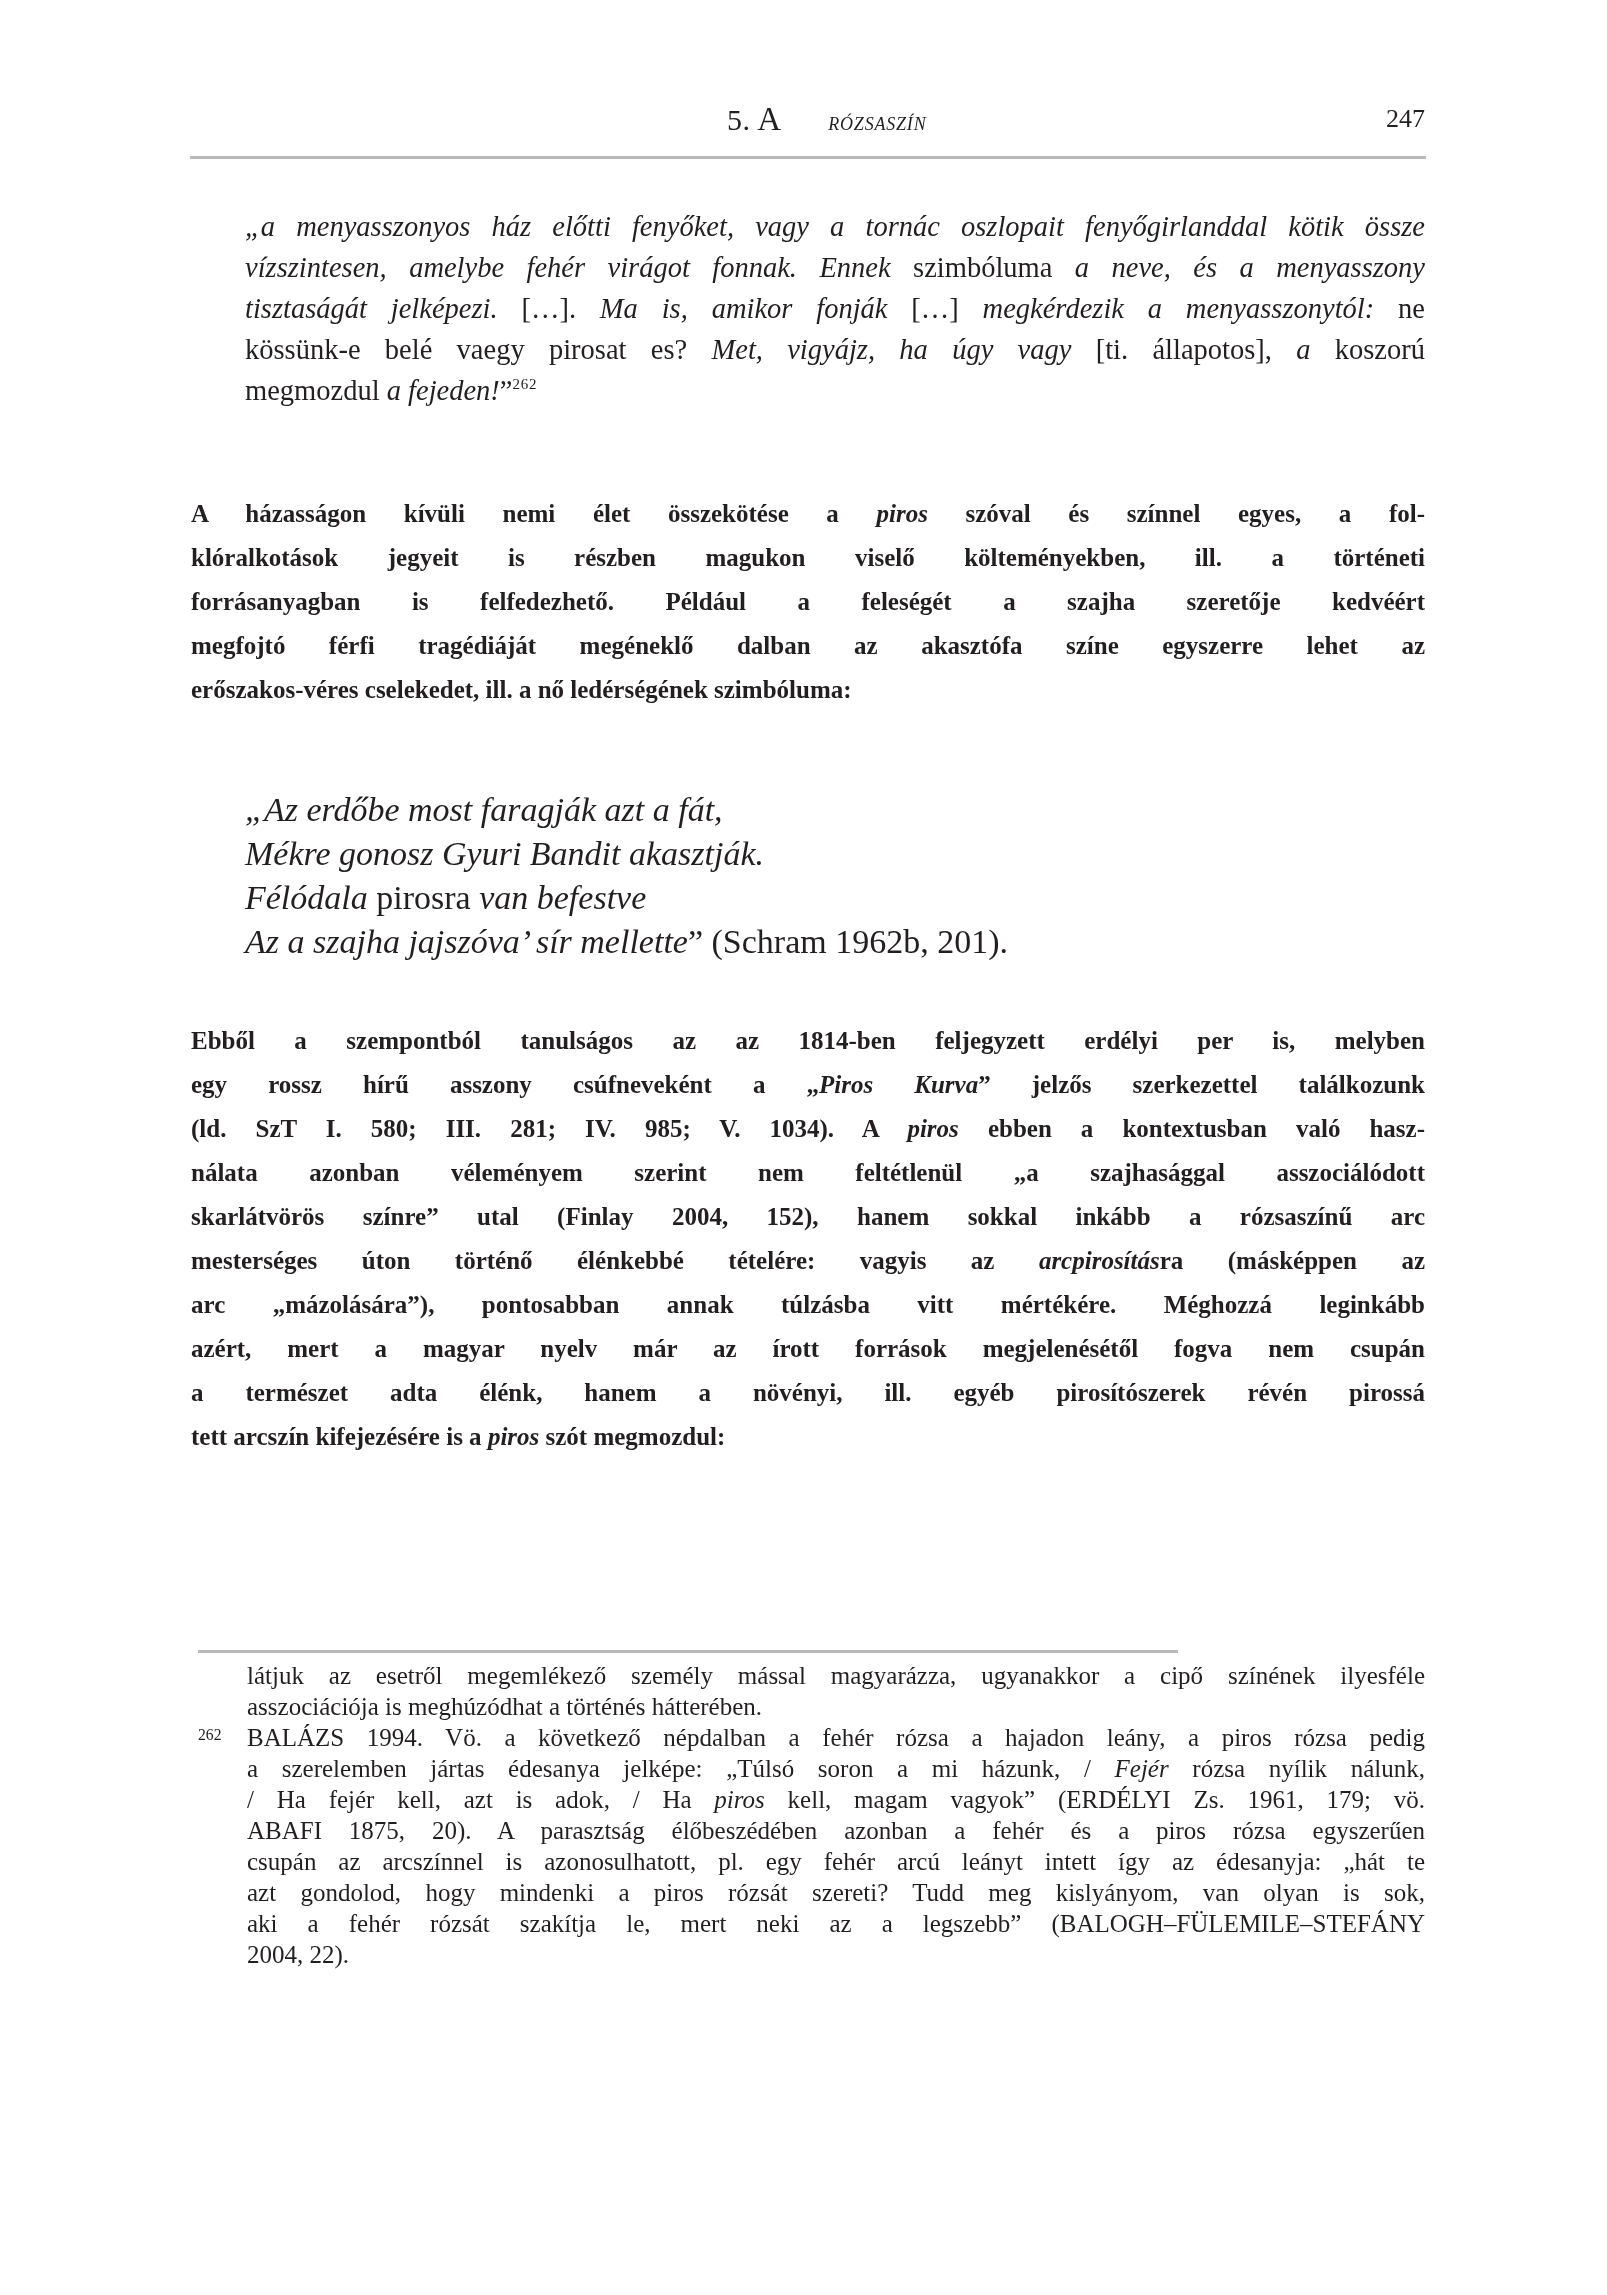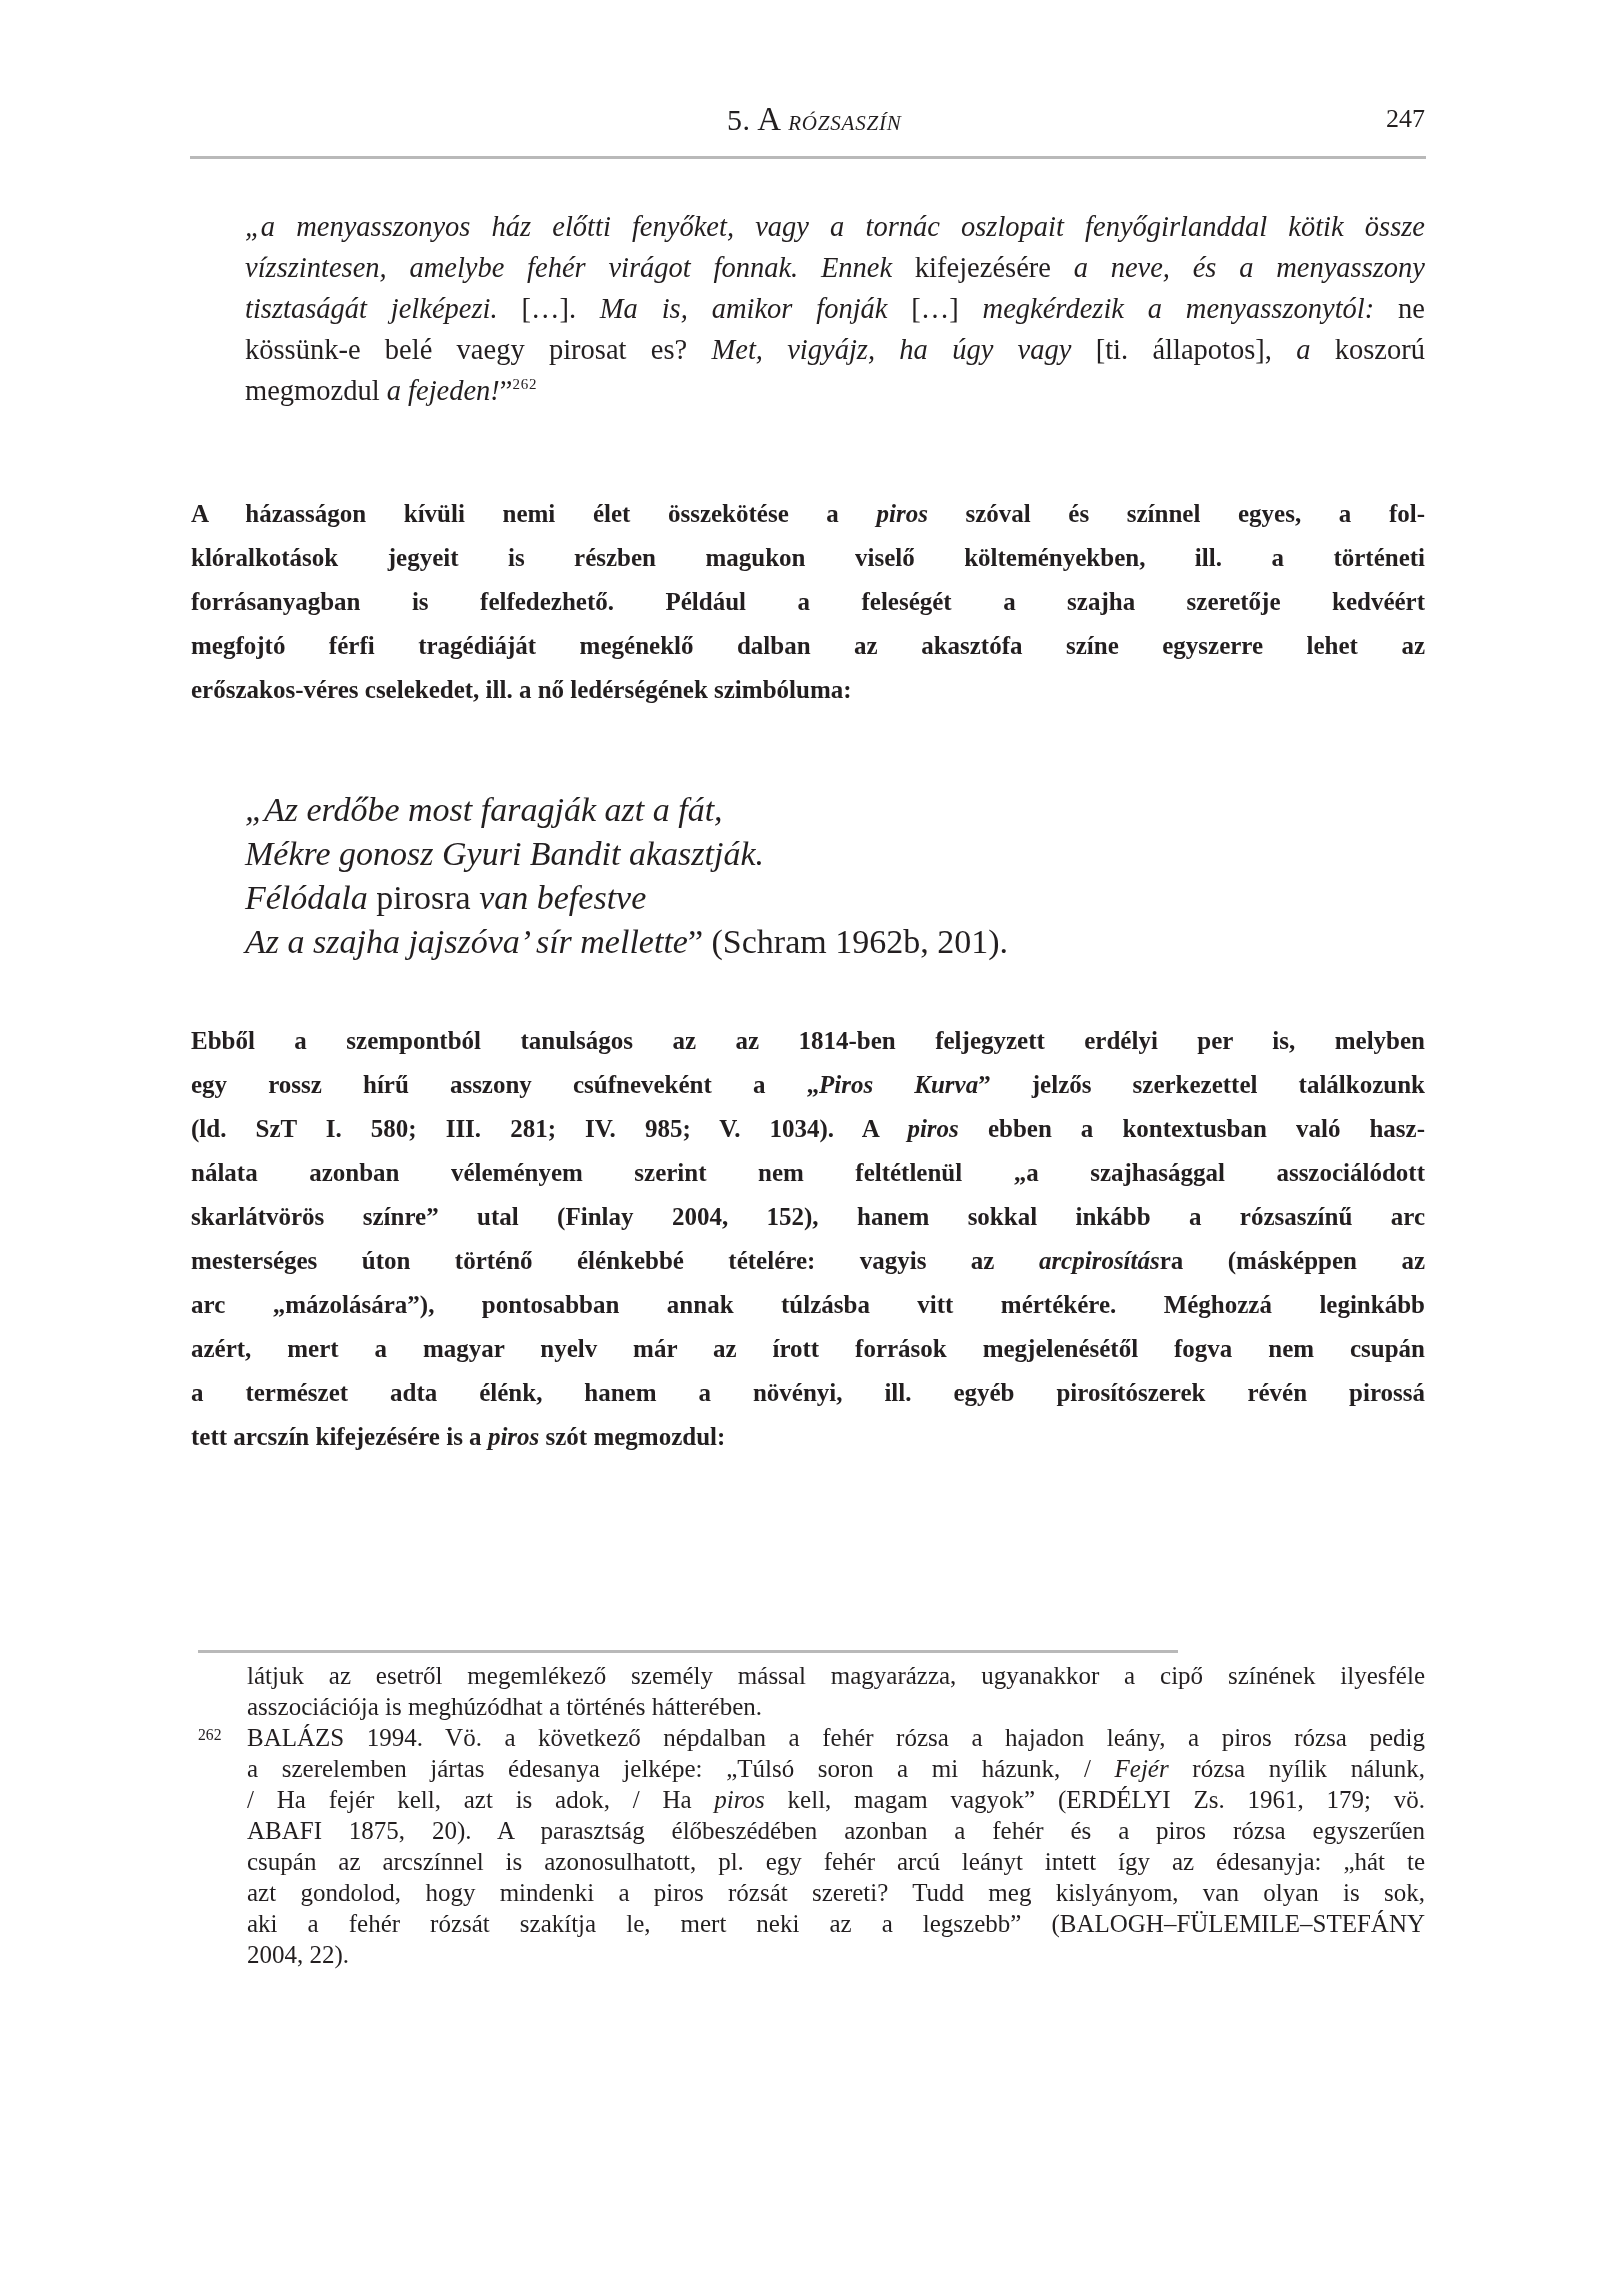--- a/index.html
+++ b/index.html
@@ -9,21 +9,21 @@
       color: #231f20;
     }
     .header {
       position: absolute; left: 191px; top: 101px; width: 1234px; height: 41px;
     }
     .running-head {
       position: absolute; left: 536px; top: 0; font-size: 33px; letter-spacing: 0.4px;
       white-space: nowrap;
     }
     .running-head .num { font-size: 30px; }
-    .running-head .sc { font-style: italic; font-size: 21px; letter-spacing: 0.8px; text-transform: uppercase; }
+    .running-head .sc { font-style: italic; font-size: 18px; letter-spacing: 0.8px; text-transform: uppercase; margin-left: 40px; }
     .page-number {
       position: absolute; right: 0; top: 3.3px; font-size: 26px;
     }
     .header-rule {
       position: absolute; left: 190px; top: 156px; width: 1236px; height: 3.3px; background: #b9b9b9;
     }
     .block-quote {
       position: absolute; left: 245px; top: 206px; width: 1180px;
       font-size: 28.5px; line-height: 41px; text-align: justify; text-align-last: left;
     }
@@ -63,21 +63,21 @@
     <span class="num">5.</span>
     <span>A</span>
     <span class="sc">rózsaszín</span>
   </div>
   <div class="page-number">247</div>
 </div>
 <div class="header-rule"></div>
 
 <div class="block-quote">
     <span class="line j"><i>„a menyasszonyos ház előtti fenyőket, vagy a tornác oszlopait fenyőgirlanddal kötik össze</i></span>
-    <span class="line j"><i>vízszintesen, amelybe fehér virágot fonnak. Ennek</i><span> kifejezésére </span><i>a neve, és a menyasszony</i></span>
+    <span class="line j"><i>vízszintesen, amelybe fehér virágot fonnak. Ennek</i><span> szimbóluma </span><i>a neve, és a menyasszony</i></span>
     <span class="line j"><i>tisztaságát jelképezi.</i><span> […]. </span><i>Ma is, amikor fonják</i><span> […] </span><i>megkérdezik a menyasszonytól:</i><span> ne</span></span>
     <span class="line j"><span>kössünk-e belé vaegy pirosat es? </span><i>Met, vigyájz, ha úgy vagy</i><span> [ti. állapotos], </span><i>a</i><span> koszorú</span></span>
     <span class="line"><span>megmozdul </span><i>a fejeden!</i><span>”</span><sup>262</sup></span>
   </div>
 
 <div class="para p1">
     <span class="line j"><span>A házasságon kívüli nemi élet összekötése a </span><i>piros</i><span> szóval és színnel egyes, a fol-</span></span>
     <span class="line j"><span>klóralkotások jegyeit is részben magukon viselő költeményekben, ill. a történeti</span></span>
     <span class="line j"><span>forrásanyagban is felfedezhető. Például a feleségét a szajha szeretője kedvéért</span></span>
     <span class="line j"><span>megfojtó férfi tragédiáját megéneklő dalban az akasztófa színe egyszerre lehet az</span></span>

